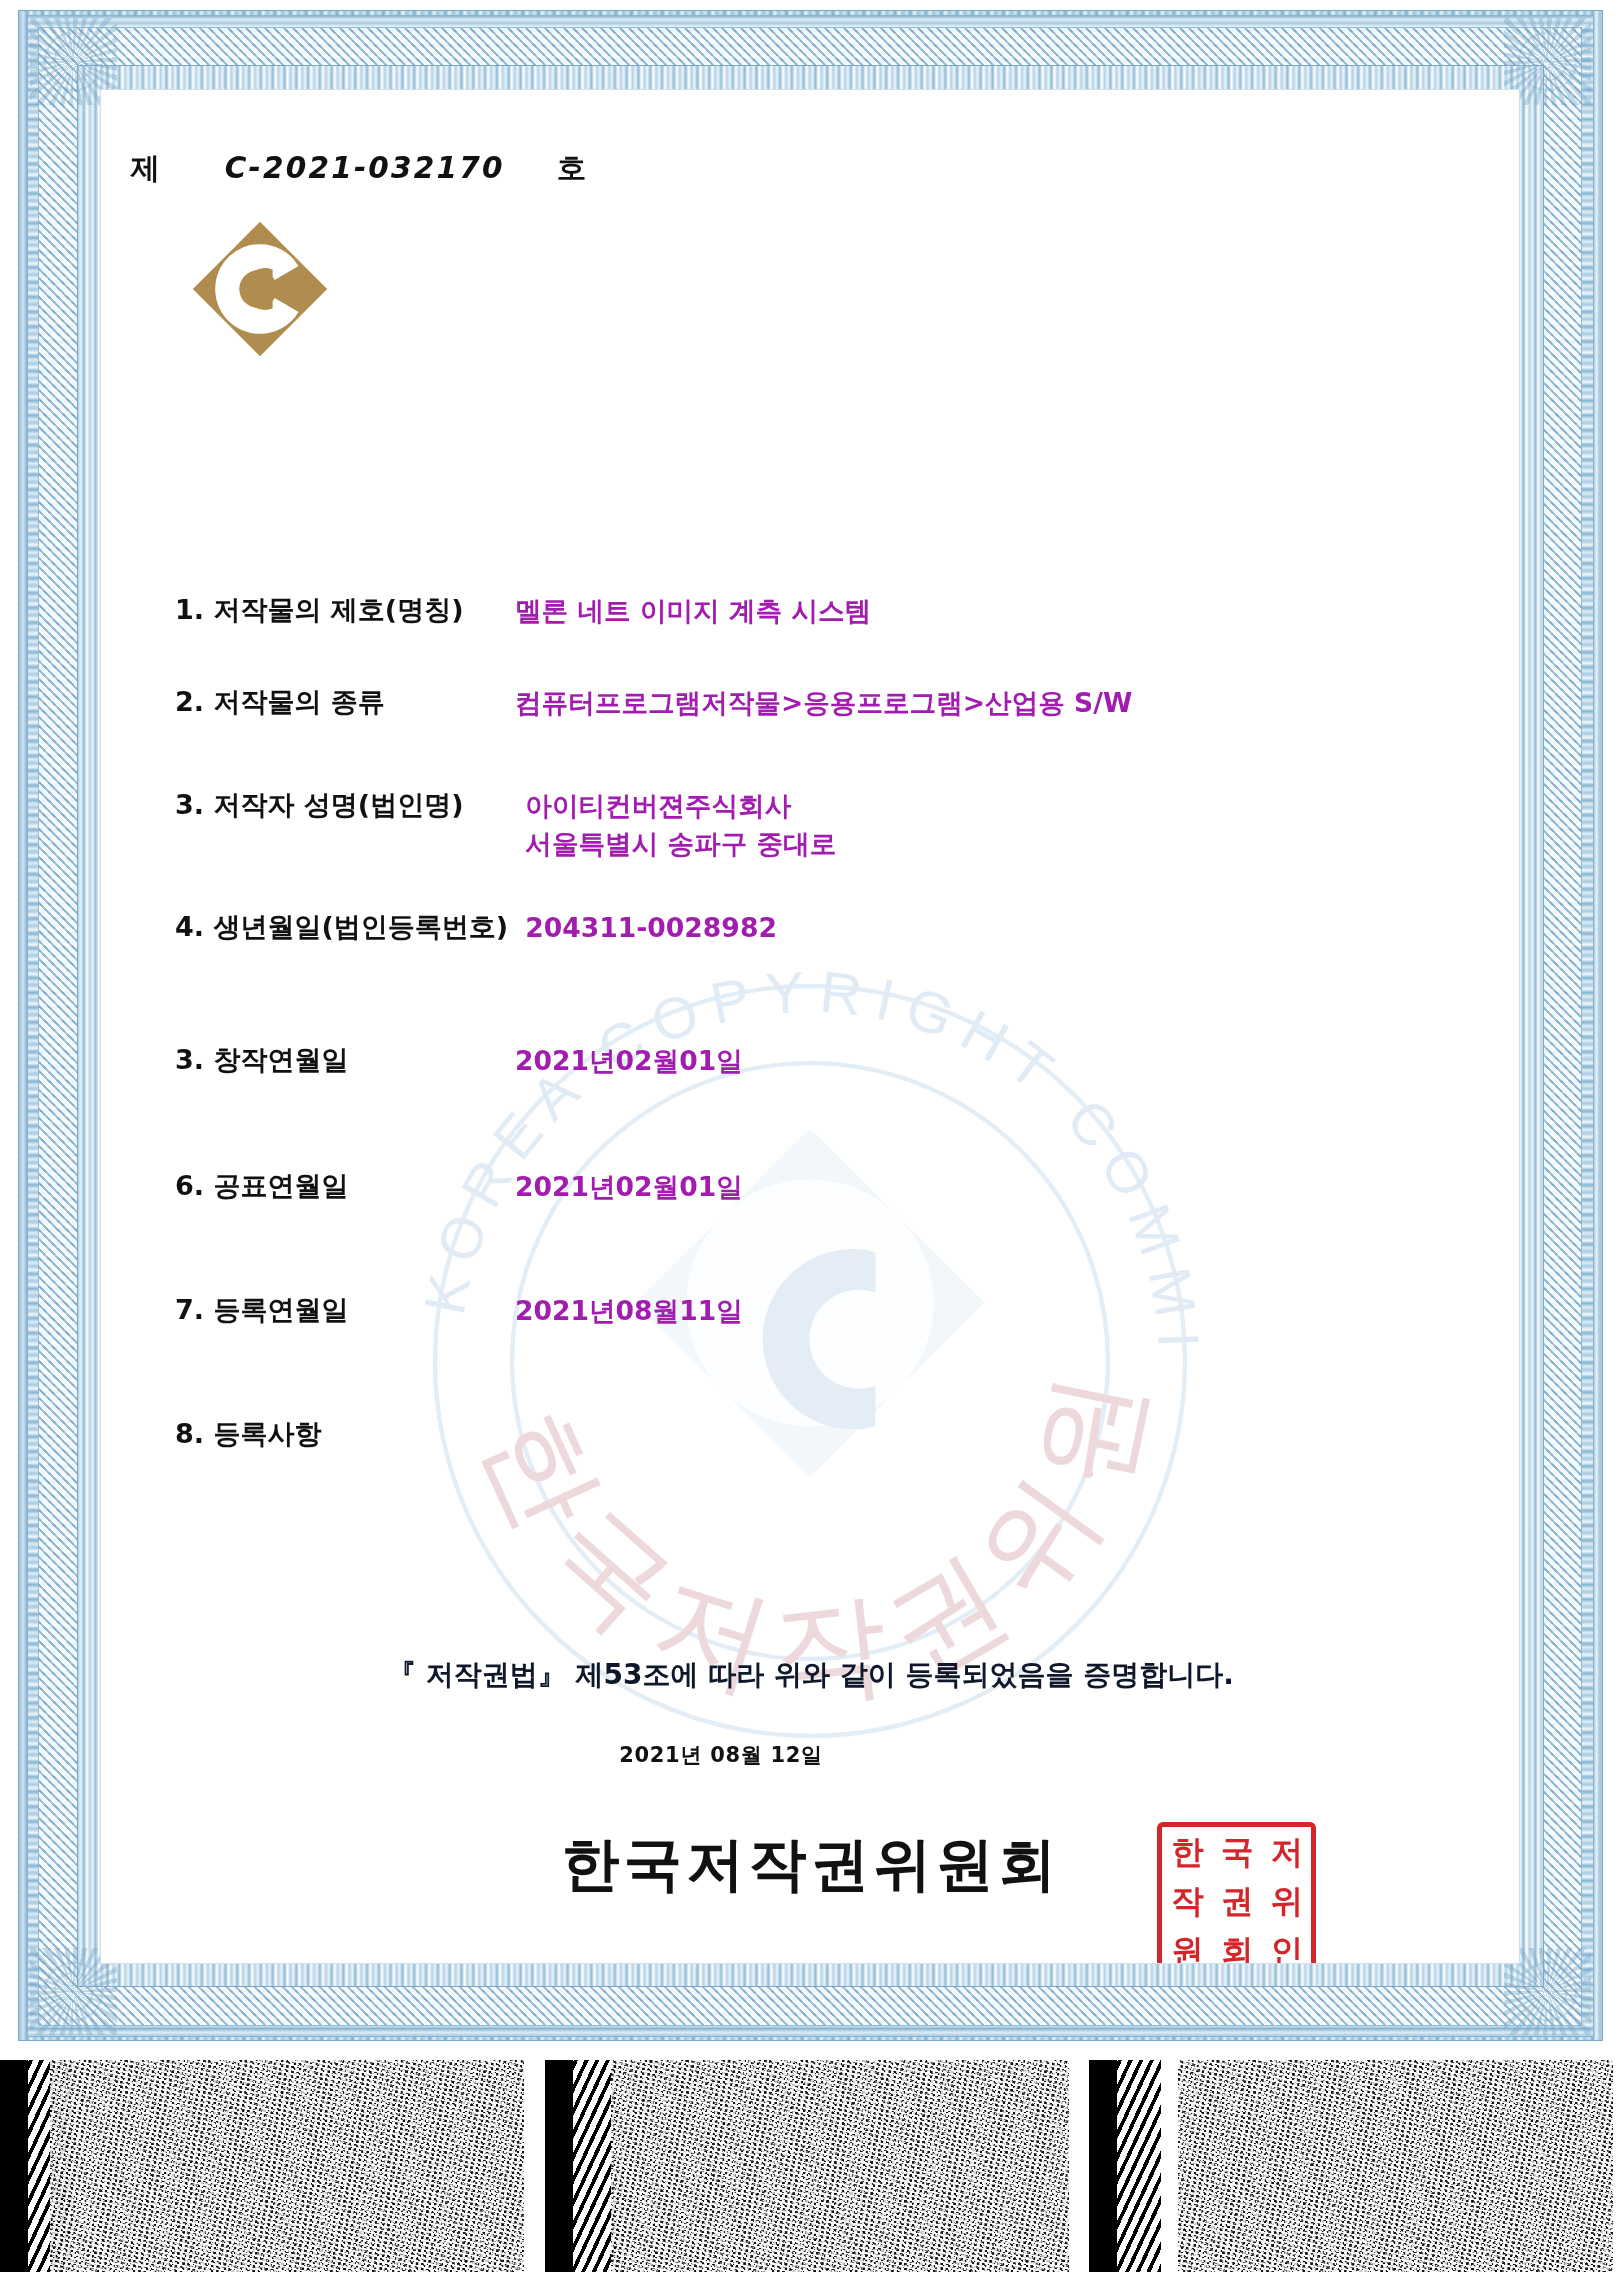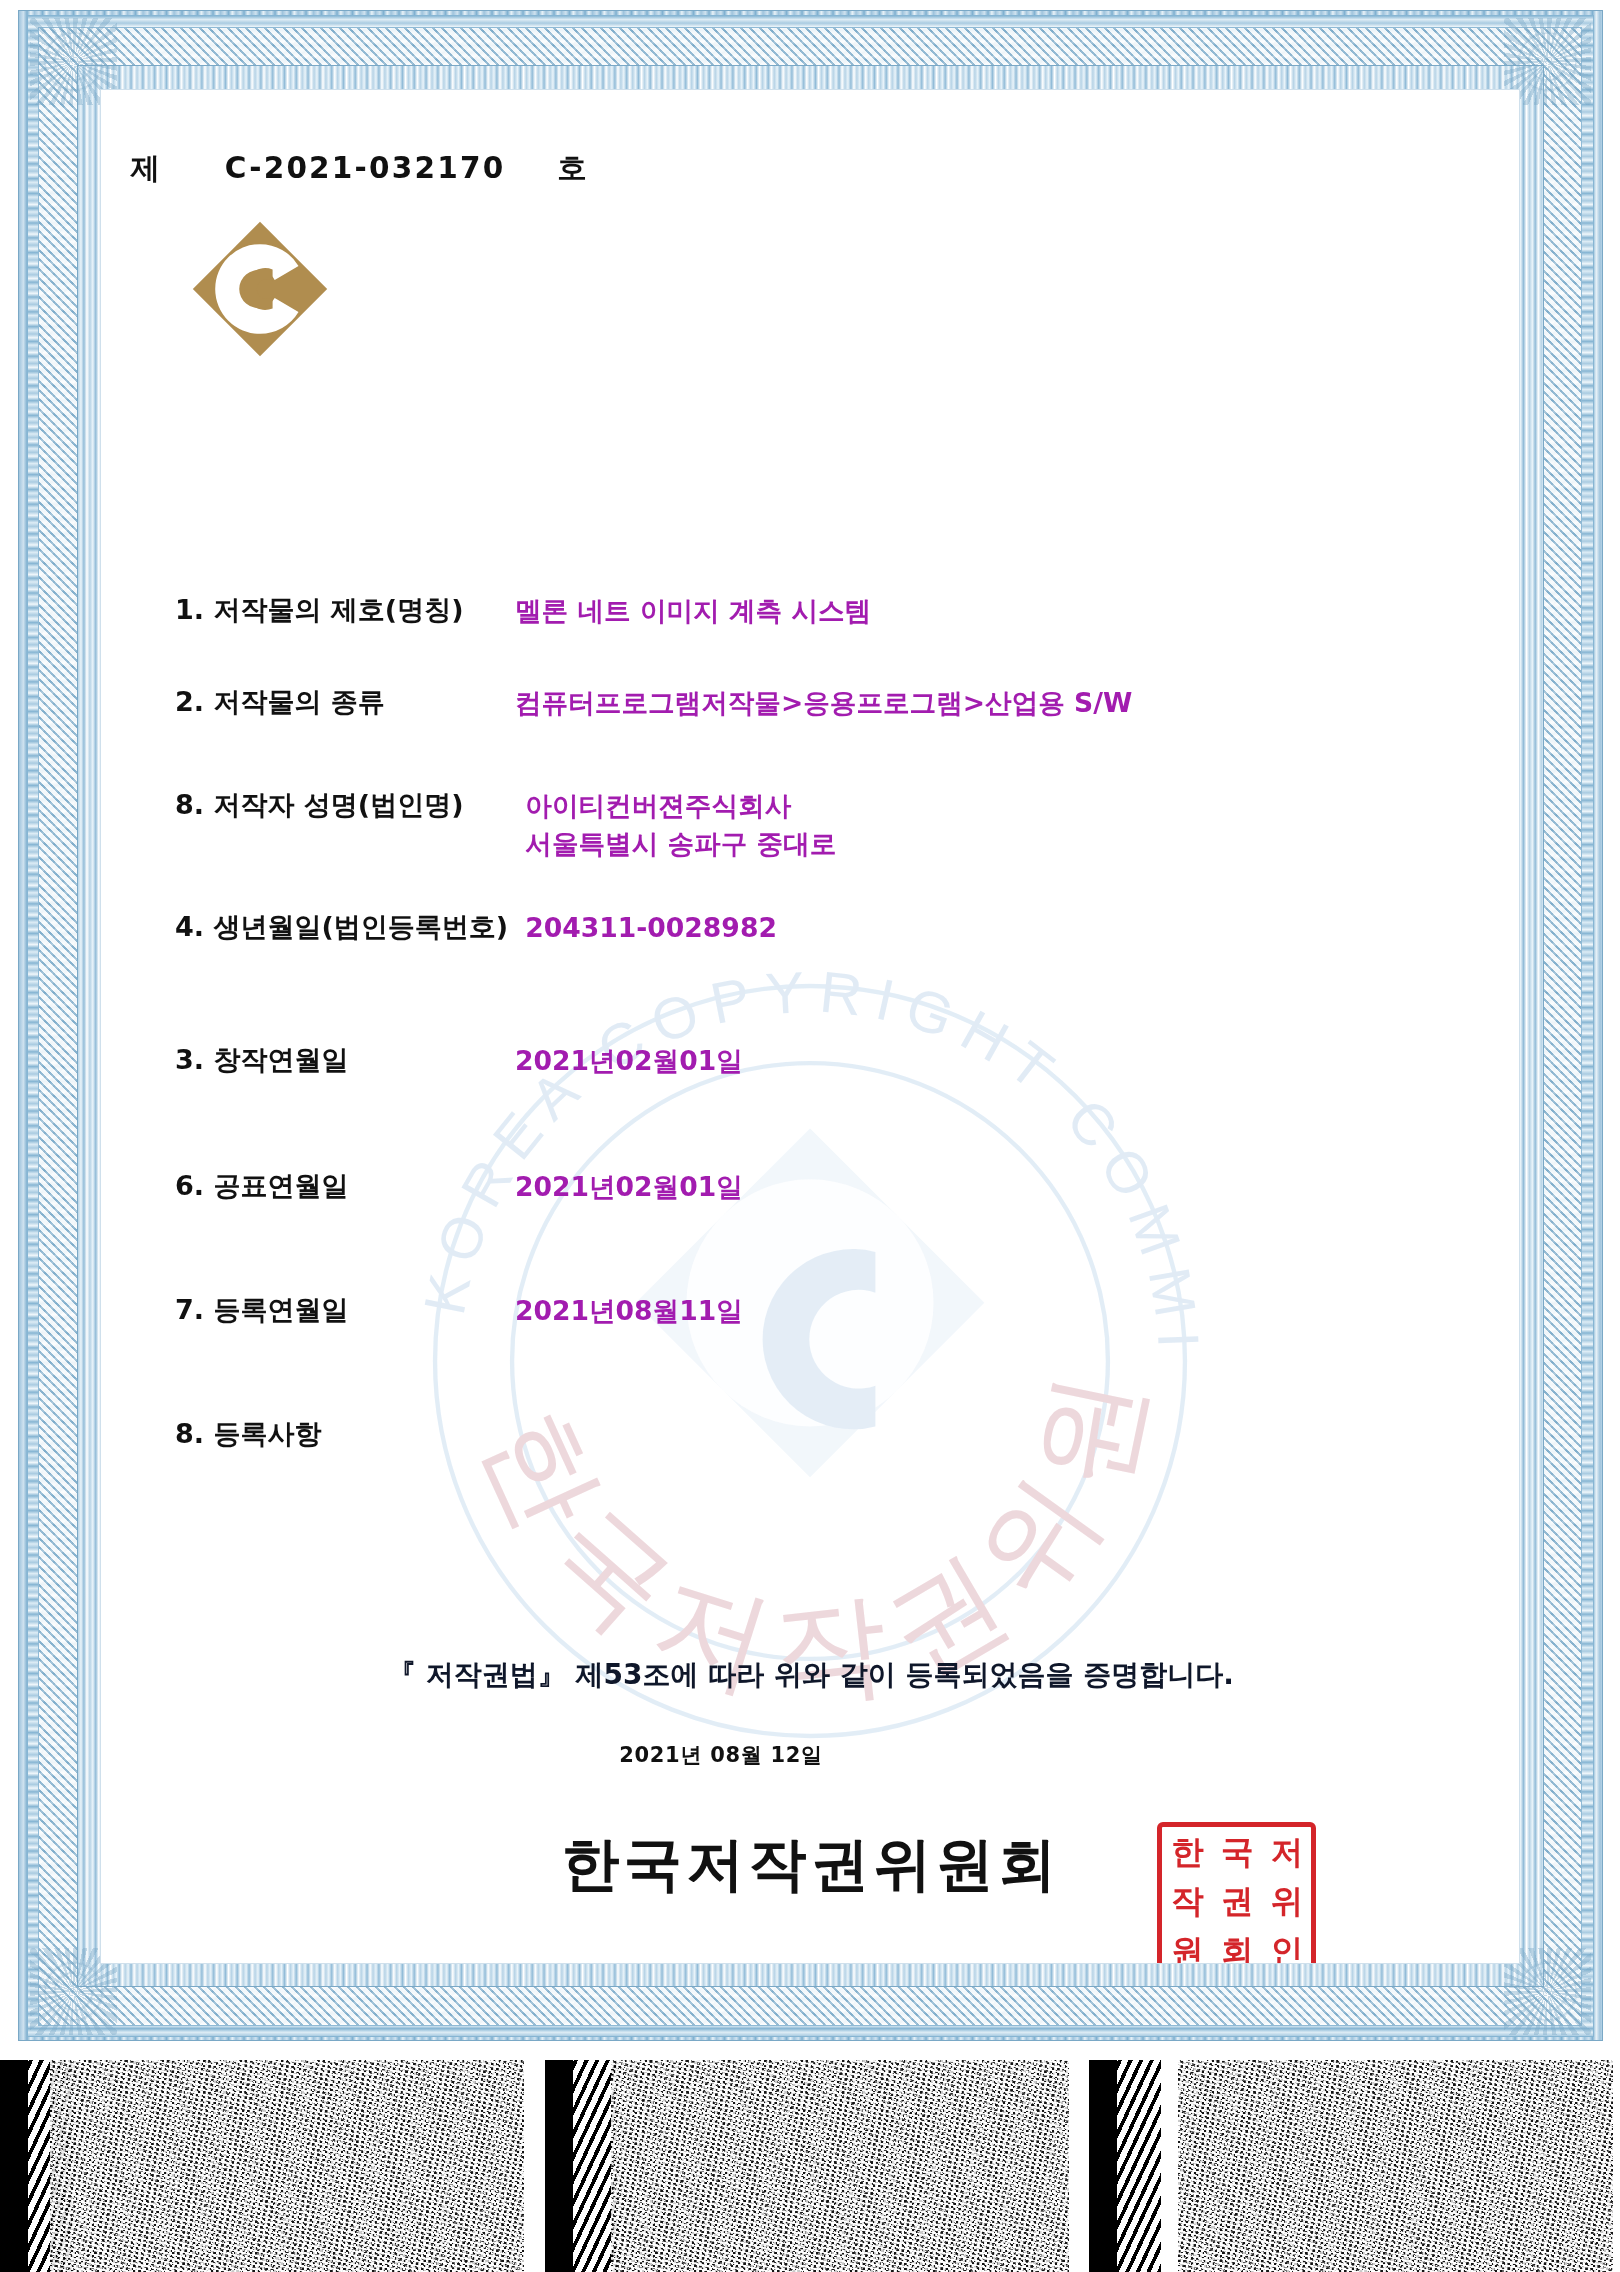--- a/index.html
+++ b/index.html
@@ -128,20 +128,21 @@
     font-size: 29.5px;
     font-weight: 700;
     color: #111;
     letter-spacing: 0.7px;
     white-space: nowrap;
   }
   .doc-number .num {
     display: inline-block;
     margin: 0 41px 4px 53px;
     letter-spacing: 2.2px;
+    font-style: italic;
   }
 
   .logo {
     position: absolute;
     left: 89px;
     top: 129px;
     width: 140px;
     height: 140px;
   }
   .logo svg { width: 100%; height: 100%; display: block; }
@@ -365,21 +366,21 @@
           <div class="field-label">1. 저작물의 제호(명칭)</div>
           <div class="field-value">멜론 네트 이미지 계측 시스템</div>
         </div>
 
         <div class="field-row" style="height:103px">
           <div class="field-label">2. 저작물의 종류</div>
           <div class="field-value">컴퓨터프로그램저작물&gt;응용프로그램&gt;산업용 S/W</div>
         </div>
 
         <div class="field-row" style="height:122px">
-          <div class="field-label">8. 저작자 성명(법인명)</div>
+          <div class="field-label">3. 저작자 성명(법인명)</div>
           <div class="field-value" style="padding-left:10.3px">아이티컨버젼주식회사
 서울특별시 송파구 중대로</div>
         </div>
 
         <div class="field-row" style="height:133px">
           <div class="field-label">4. 생년월일(법인등록번호)</div>
           <div class="field-value" style="padding-left:10.3px">204311-0028982</div>
         </div>
 
         <div class="field-row" style="height:126px">

